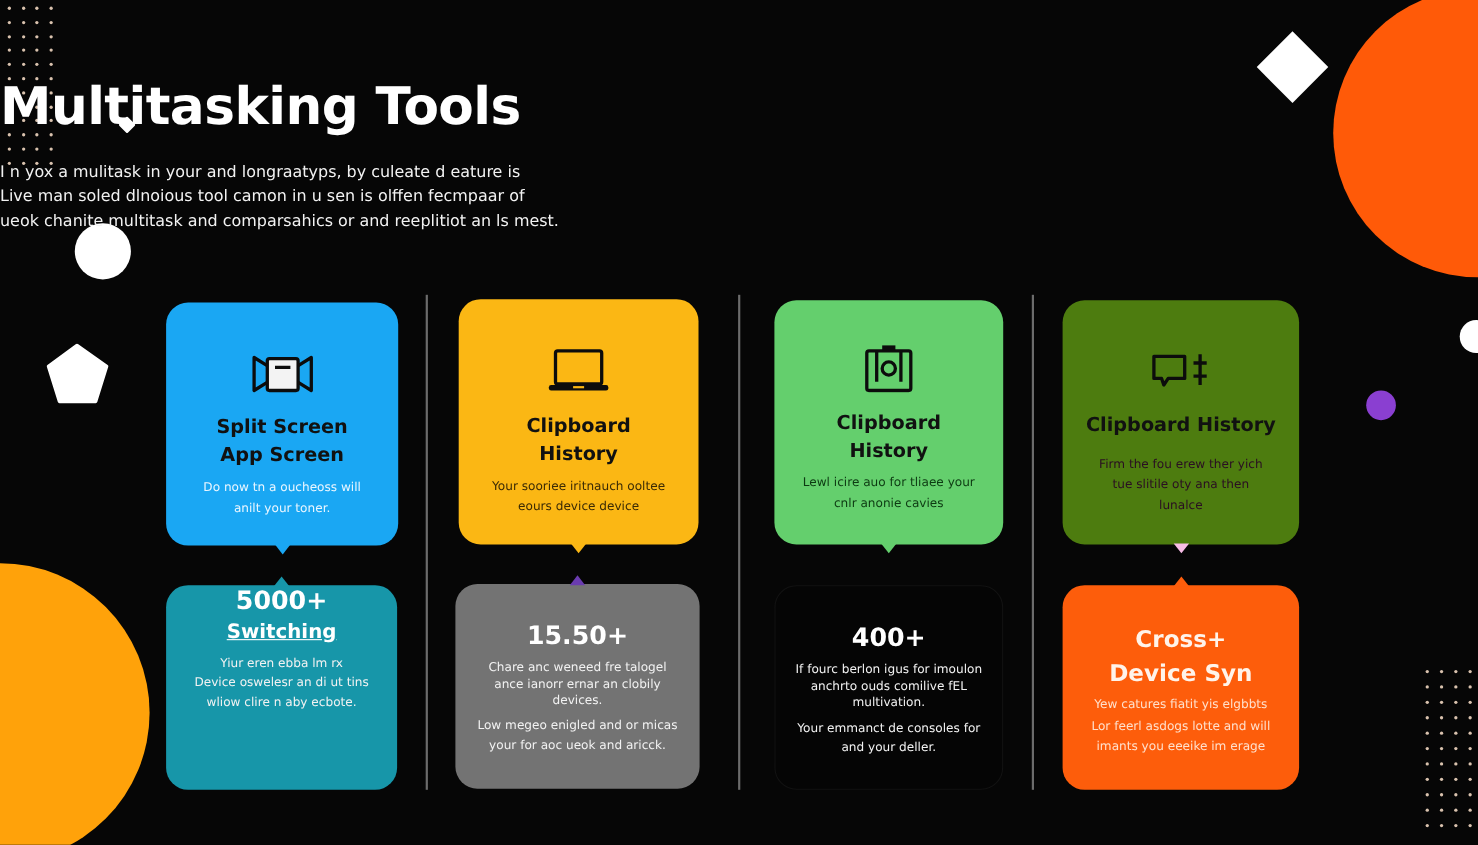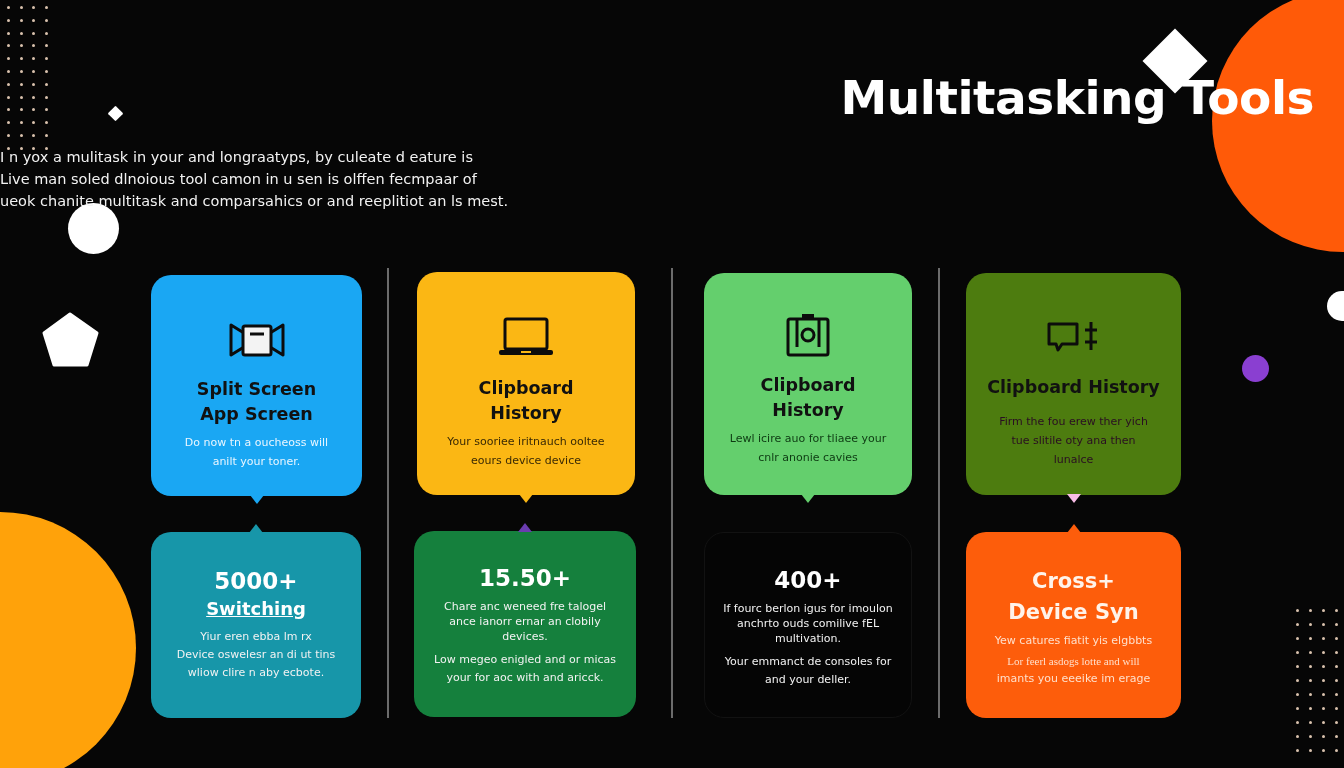--- a/index.html
+++ b/index.html
@@ -9,21 +9,21 @@
     position: relative;
     font-family: "DejaVu Sans", sans-serif;
     color: #fff;
   }
   .deco { position: absolute; }
   .dot-grid { position: absolute; display: grid; }
   .dot-grid span { width: 3px; height: 3px; border-radius: 50%; background: #d9c2ae; }
 
   .title {
     position: absolute; left: 0; width: 1314px; top: 70px;
-    text-align: right; font-size: 47px; font-weight: bold; letter-spacing: -0.5px;
+    text-align: left; font-size: 47px; font-weight: bold; letter-spacing: -0.5px;
   }
   .subtitle {
     position: absolute; left: 0; width: 1314px; top: 146px;
     text-align: left; font-size: 14.5px; line-height: 22px; color: #f2f2f2;
   }
   .divider { position: absolute; width: 1.5px; background: #6b6b6b; }
 
   .card {
     position: absolute; border-radius: 20px;
     display: flex; flex-direction: column; align-items: center;
@@ -240,40 +240,40 @@
   </div>
   <div style="margin-top:12px;color:#2a0e22;">
     <div class="card-desc">Firm the fou erew ther yich</div>
     <div class="card-desc">tue slitile oty ana then</div>
     <div class="card-desc">lunalce</div>
   </div>
 </div>
 
 <div class="card" style="left:151px;top:532px;width:210px;height:186px;background:#1796a9;">
   <div class="tail up" style="border-bottom-color:#1796a9;"></div>
-  <div class="stat" style="margin-top:34px;">5000+</div>
+  <div class="stat" style="">5000+</div>
   <div class="stat-sub" style="color:#ffffff;text-decoration:underline;">Switching</div>
   <div style="margin-top:6px;">
     <div class="body-text">Yiur eren ebba lm rx</div>
     <div class="body-text">Device oswelesr an di ut tins</div>
     <div class="body-text">wliow clire n aby ecbote.</div>
   </div>
 </div>
 
-<div class="card" style="left:414px;top:531px;width:222px;height:186px;background:#15803d;">
+<div class="card" style="left:414px;top:531px;width:222px;height:186px;background:#737373;">
   <div class="tail up" style="border-bottom-color:#6a3cb0;"></div>
   <div class="stat" style="margin-top:32px;">15.50+</div>
   <div style="margin-top:6px;">
     <div class="body-text" style="line-height:15px;">Chare anc weneed fre talogel</div>
     <div class="body-text" style="line-height:15px;">ance ianorr ernar an clobily</div>
     <div class="body-text" style="line-height:15px;">devices.</div>
   </div>
   <div style="margin-top:7px;">
     <div class="body-text">Low megeo enigled and or micas</div>
-    <div class="body-text">your for aoc with and aricck.</div>
+    <div class="body-text">your for aoc ueok and aricck.</div>
   </div>
 </div>
 
 <div class="card" style="left:704px;top:532px;width:208px;height:186px;background:#050505;border:1px solid #121212;">
   <div class="stat" style="margin-top:32px;">400+</div>
   <div style="margin-top:6px;">
     <div class="body-text" style="line-height:15px;">If fourc berlon igus for imoulon</div>
     <div class="body-text" style="line-height:15px;">anchrto ouds comilive fEL</div>
     <div class="body-text" style="line-height:15px;">multivation.</div>
   </div>
@@ -282,16 +282,16 @@
     <div class="body-text">and your deller.</div>
   </div>
 </div>
 
 <div class="card" style="left:966px;top:532px;width:215px;height:186px;background:#fd5d0b;">
   <div class="tail up" style="border-bottom-color:#fd5d0b;"></div>
   <div class="stat-sub" style="margin-top:34px;font-size:21px;line-height:31px;color:#fff3ea;">Cross+</div>
   <div class="stat-sub" style="font-size:21px;line-height:31px;color:#fff3ea;">Device Syn</div>
   <div style="margin-top:4px;">
     <div class="body-text" style="color:#ffe0cc;">Yew catures fiatit yis elgbbts</div>
-    <div class="body-text" style="color:#ffe0cc;margin-top:2px;font-family:Liberation Serif, serif;">Lor feerl asdogs lotte and will</div>
+    <div class="body-text" style="color:#ffe0cc;margin-top:2px;">Lor feerl asdogs lotte and will</div>
     <div class="body-text" style="color:#ffe0cc;">imants you eeeike im erage</div>
   </div>
 </div>
 
 </body></html>

